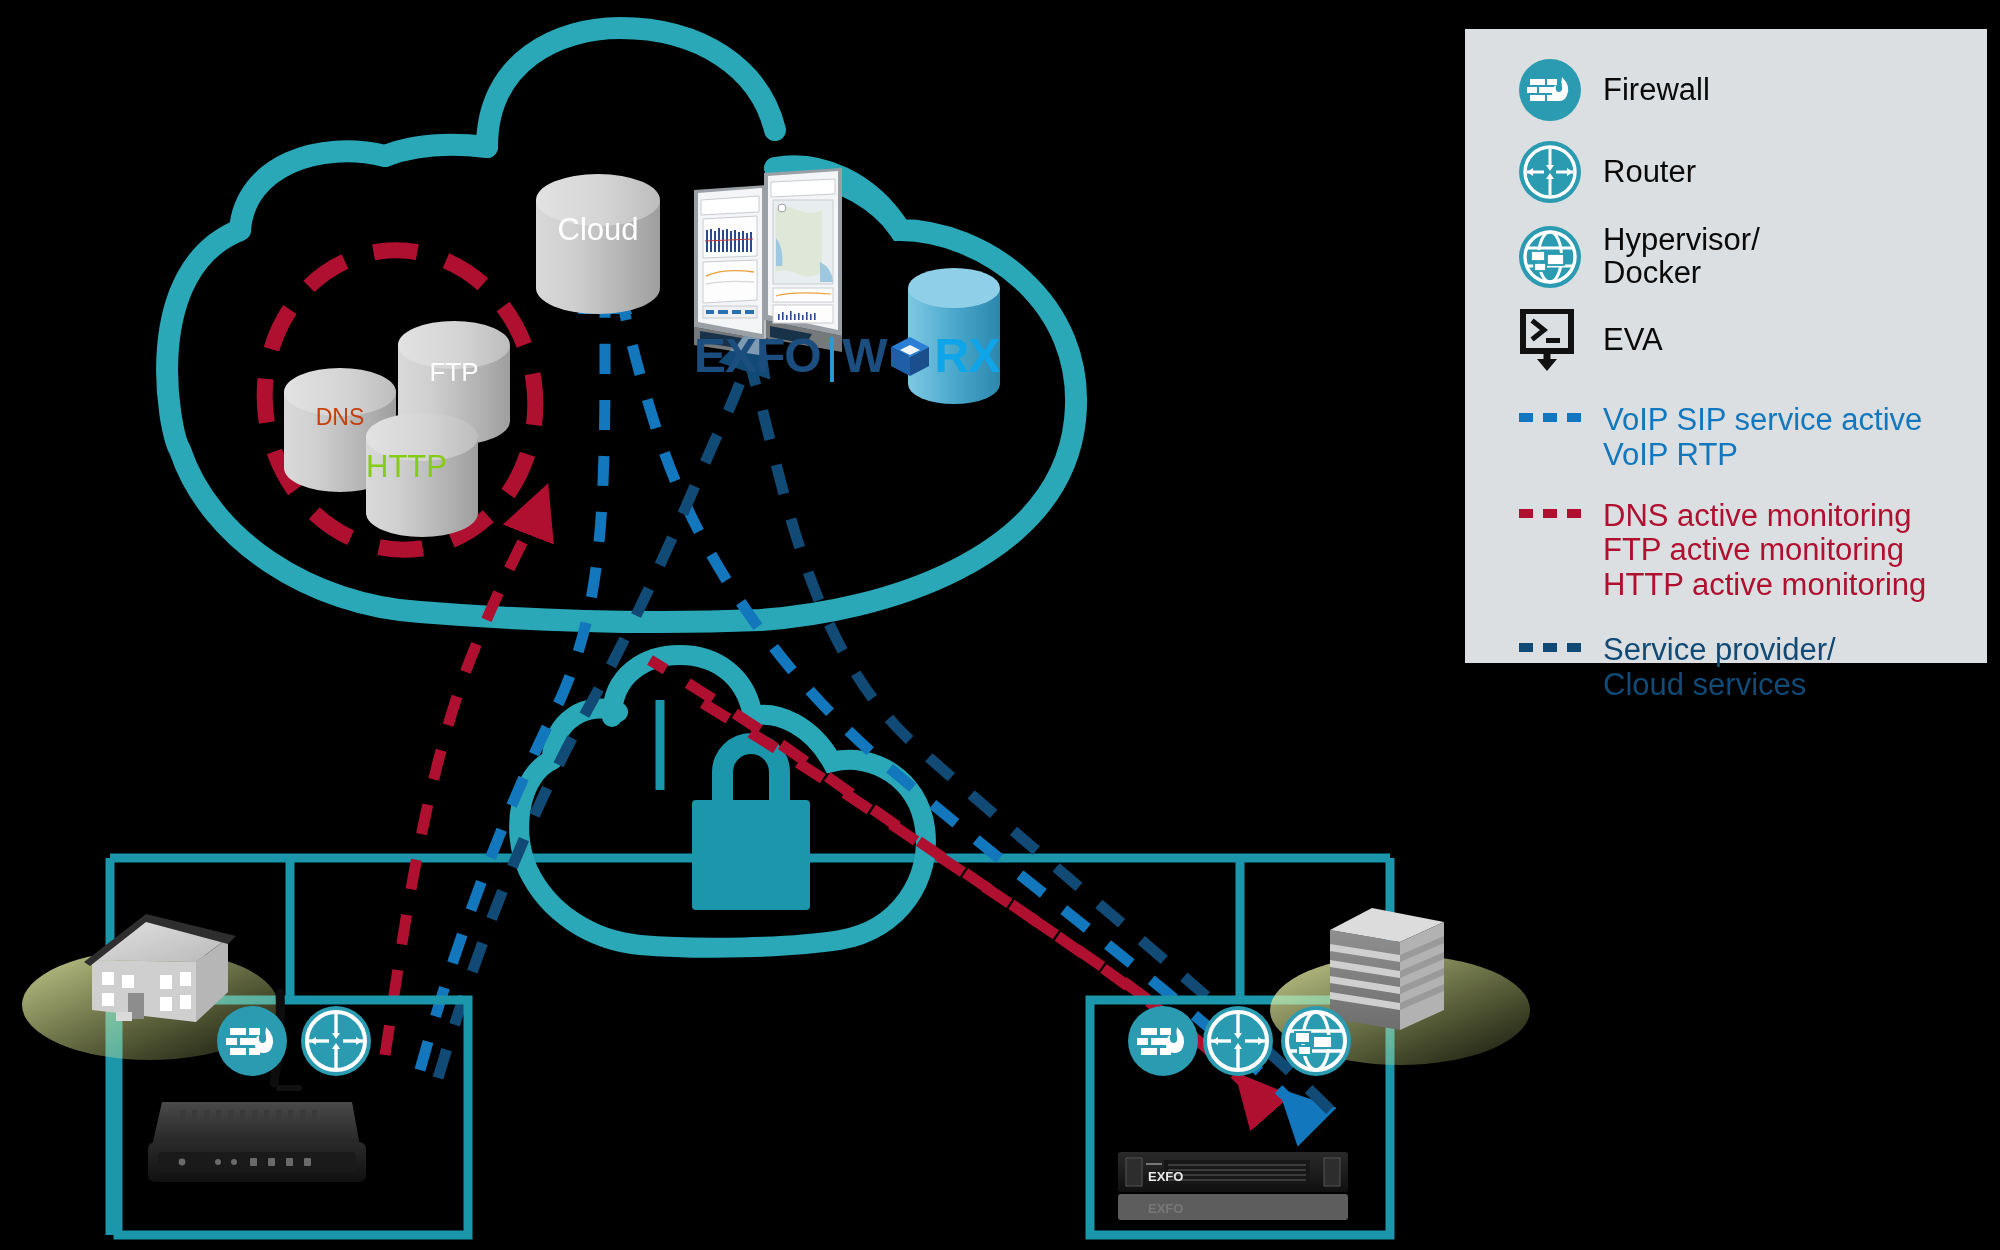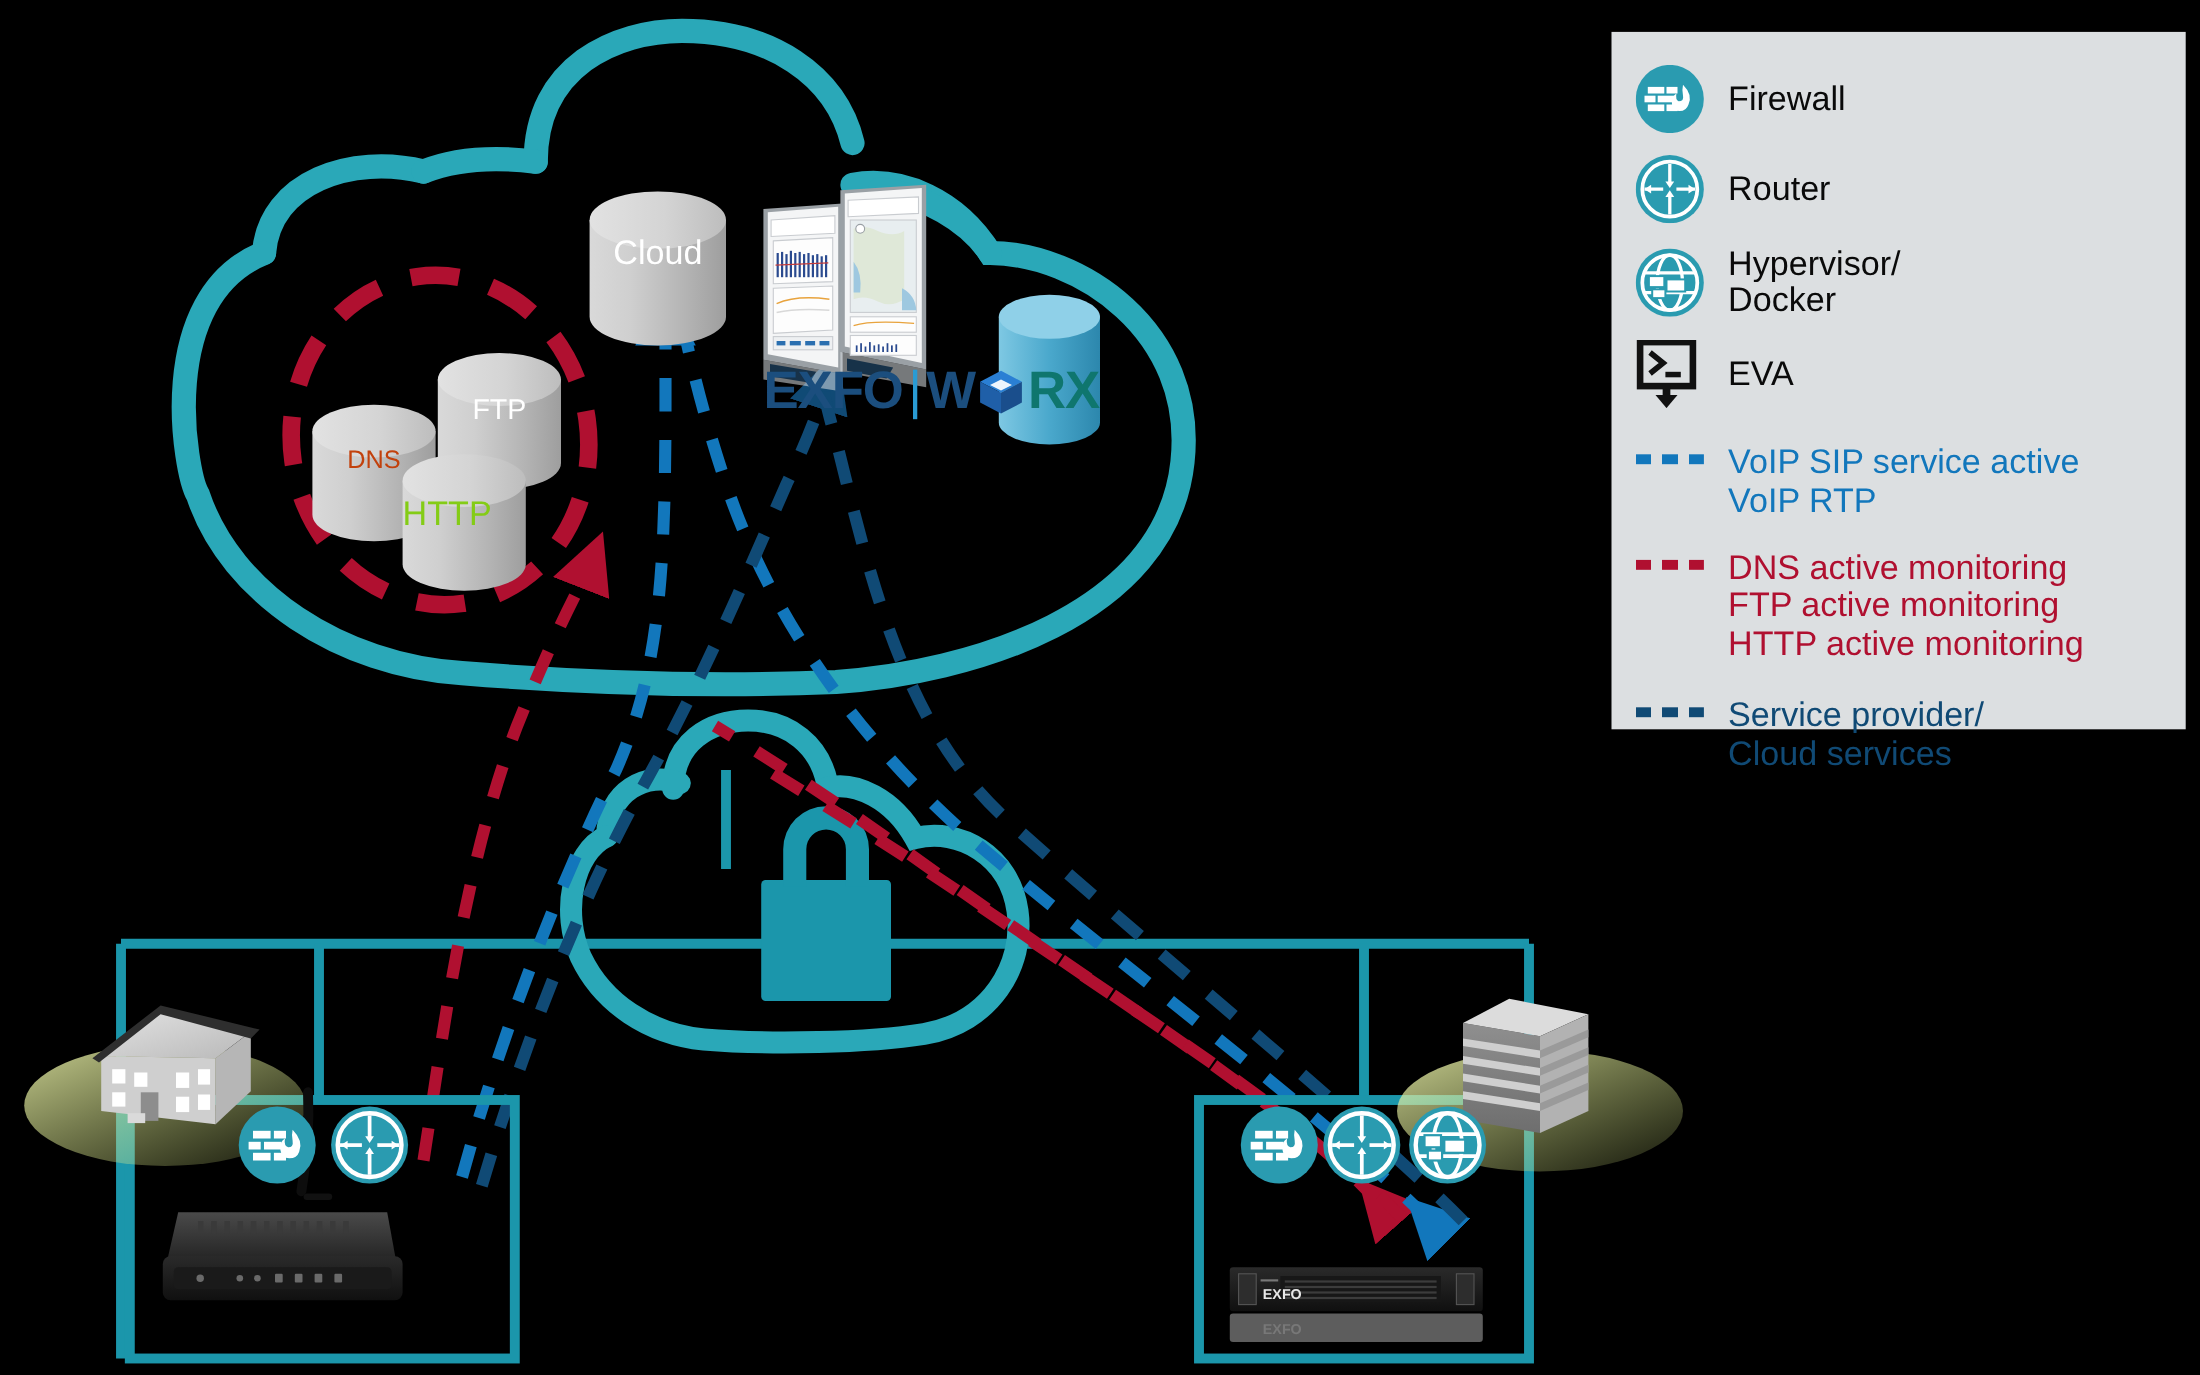--- a/index.html
+++ b/index.html
@@ -12,21 +12,21 @@
   #stage { position: relative; width: 2000px; height: 1250px; background: #000; }
   #stage svg.layer { position: absolute; left: 0; top: 0; width: 2000px; height: 1250px; }
 
   
   #legend {
     position: absolute;
     left: 1465px; top: 29px;
     width: 522px; height: 634px;
     background: #dcdfe1;
     box-sizing: border-box;
-    padding: 30px 0 0 22px;
+    padding: 30px 0 0 54px;
   }
   .lg-row { display: flex; align-items: center; margin-bottom: 20px; }
   .lg-icon { width: 62px; height: 62px; flex: 0 0 62px; margin-right: 22px; position: relative; }
   .lg-label { font-size: 31px; color: #0a0a0a; line-height: 1.06; }
   .lg-label.two { line-height: 1.07; }
 
   .lg-dashrow { display: flex; align-items: flex-start; margin-top: 26px; }
   .lg-dash { width: 62px; height: 30px; flex: 0 0 62px; margin-right: 22px; position: relative; top: 10px; }
   .lg-dash i { display:block; width: 100%; height: 9px; }
   .lg-text { font-size: 31px; line-height: 1.12; }
@@ -417,21 +417,21 @@
   <div style="position:absolute;left:694px;top:328px;display:flex;align-items:center;font-weight:bold;font-size:48px;letter-spacing:-1px;">
     <span style="color:#1b4e7e;">EXFO</span>
     <span style="color:#2a9bd4;margin:0 5px;font-weight:normal;">|</span>
     <span style="color:#1b4e7e;">W</span>
     <svg width="46" height="46" viewBox="0 0 46 46" style="margin:0 1px;">
       <path d="M23,4 L42,14 L23,24 L4,14 Z" fill="#2a7fd4"></path>
       <path d="M4,14 L23,24 L23,43 L4,33 Z" fill="#1f5fa8"></path>
       <path d="M42,14 L23,24 L23,43 L42,33 Z" fill="#1a4e8c"></path>
       <path d="M23,12 L33,17 L23,22 L13,17 Z" fill="#ffffff" opacity="0.92"></path>
     </svg>
-    <span style="color:#0f766e;">RX</span>
+    <span style="color:#0ea5e9;">RX</span>
   </div>
 
   <div id="legend">
 
     <div class="lg-row">
       <div class="lg-icon">
         <svg width="62" height="62" viewBox="0 0 62 62">
           <circle cx="31" cy="31" r="31" fill="#2a9bb0"></circle>
           <g fill="#fff">
             <rect x="11" y="20" width="15" height="6"></rect>

